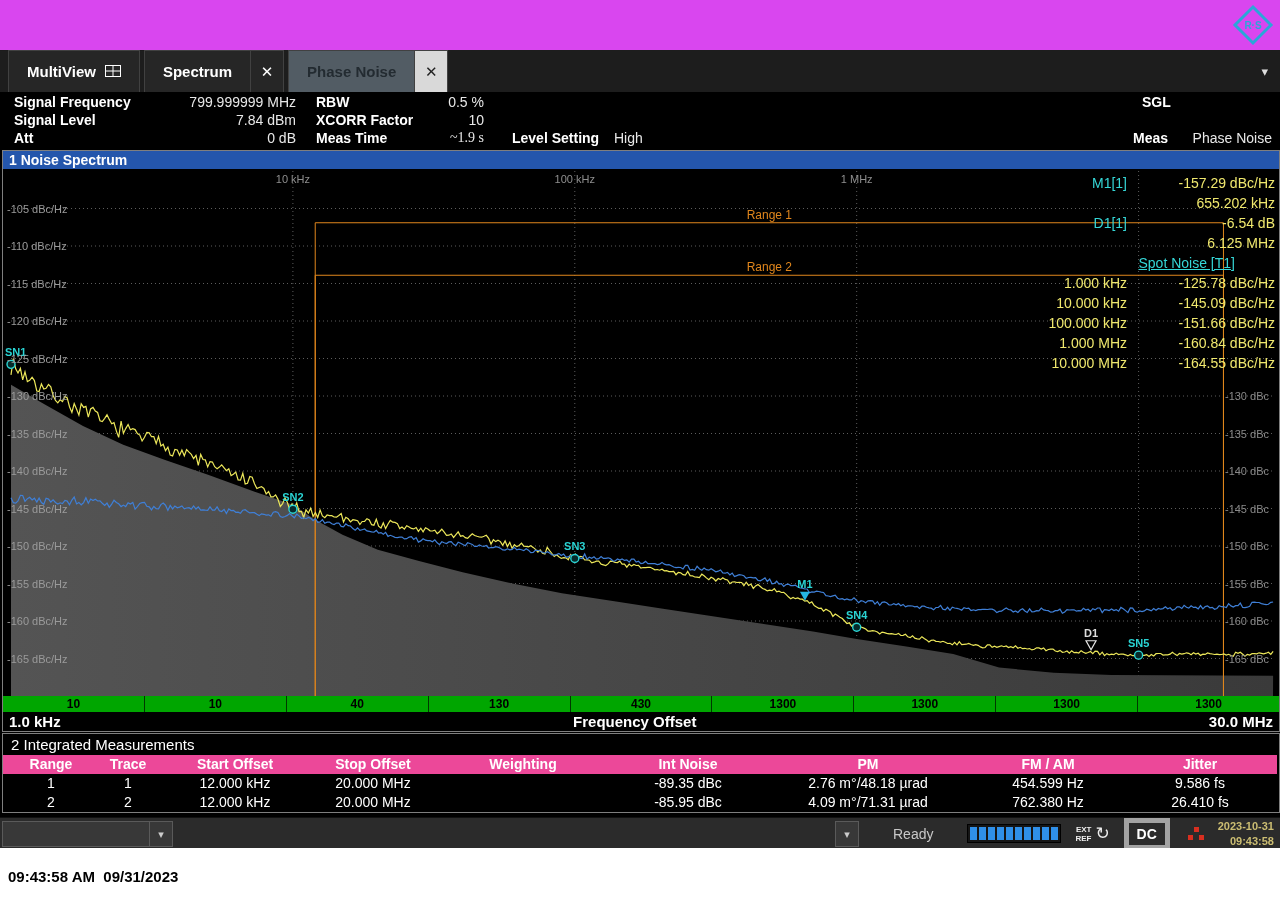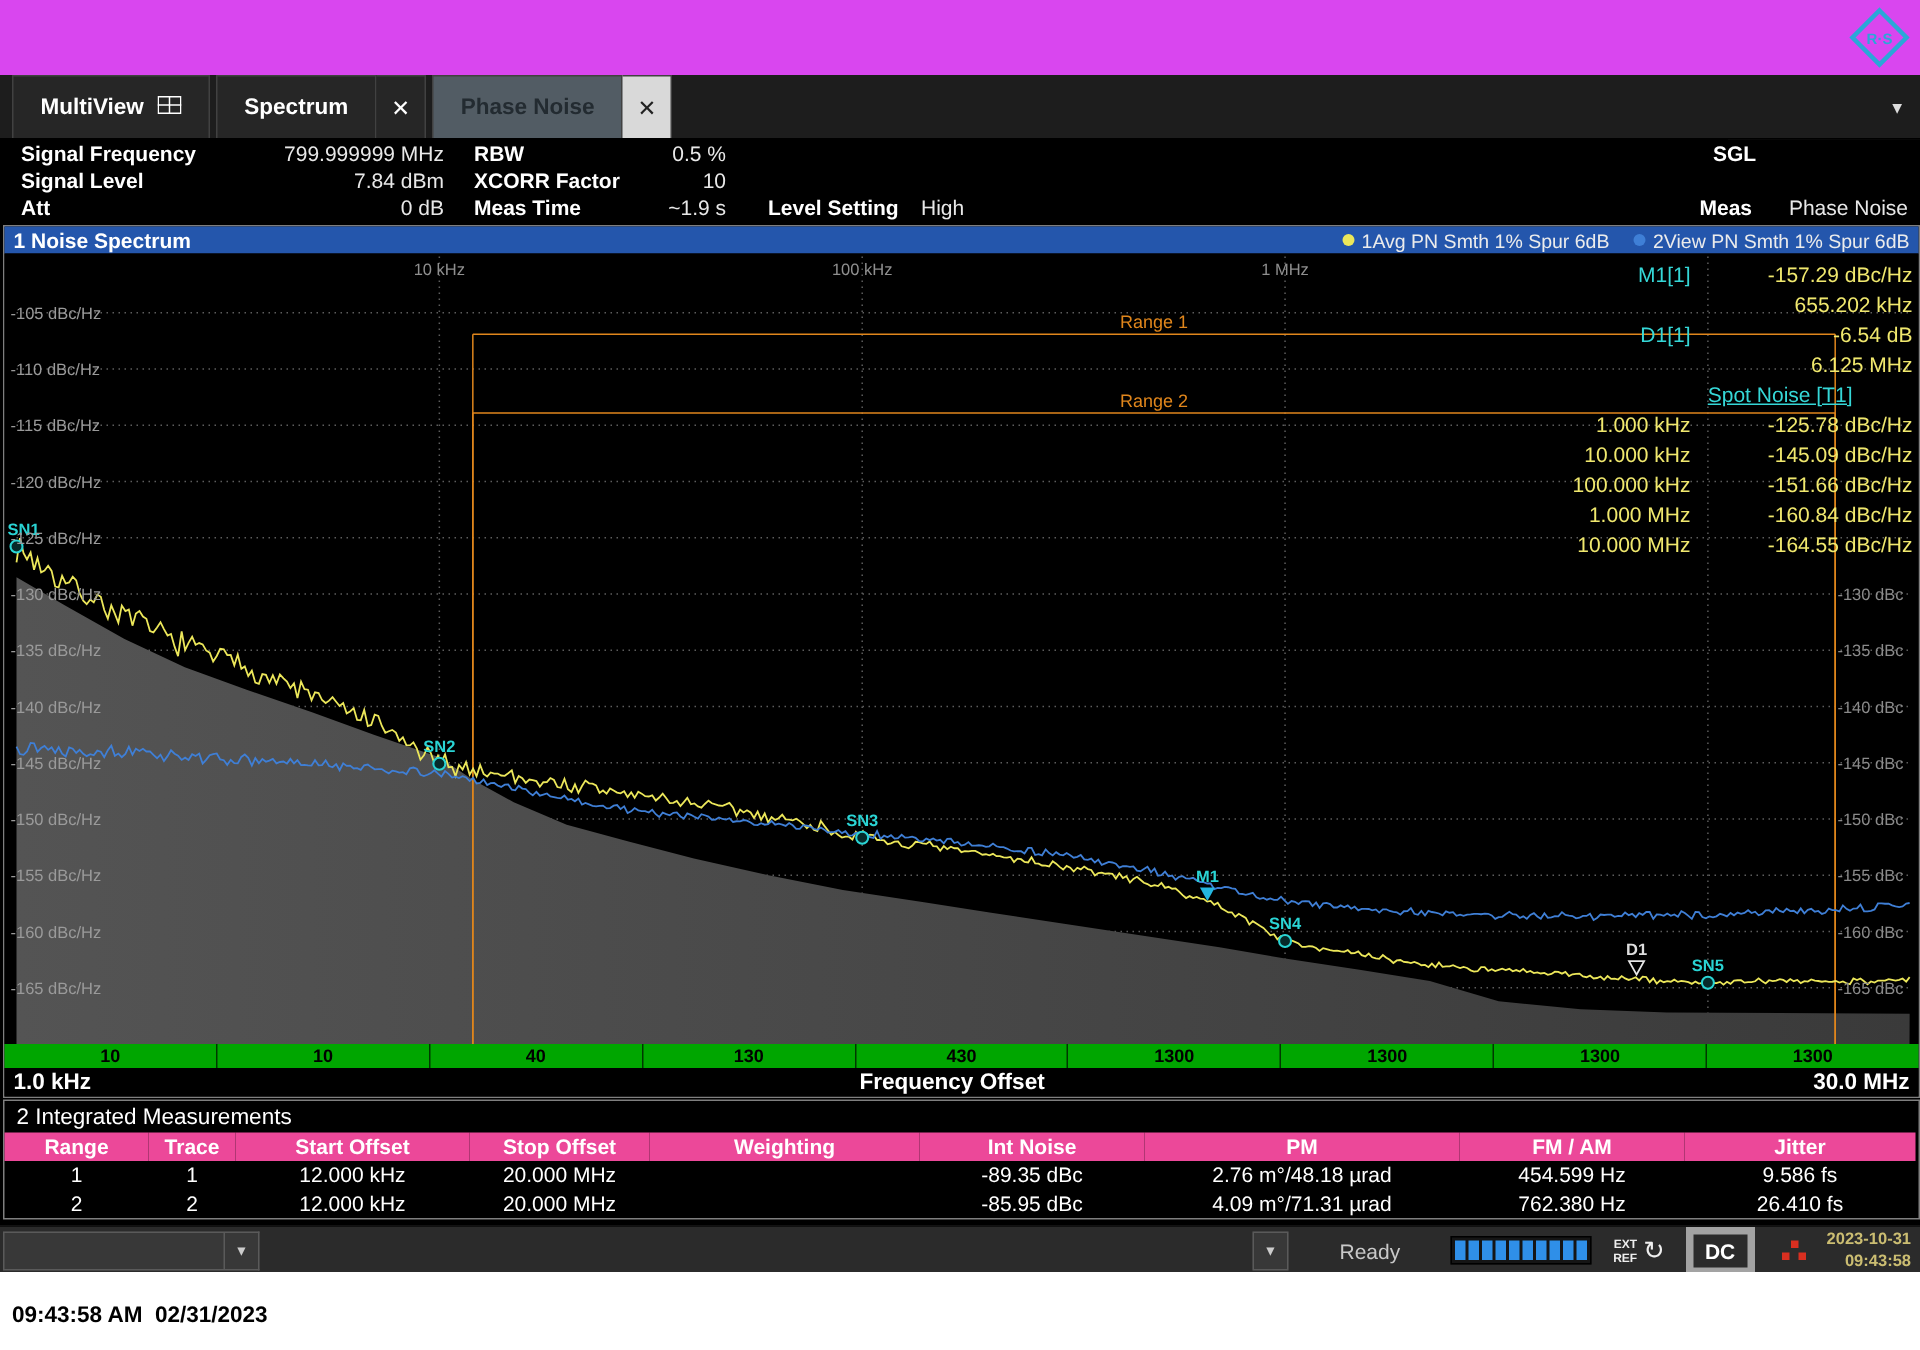--- a/index.html
+++ b/index.html
@@ -128,43 +128,33 @@
   <span class="lbl" style="top:20px;left:14px;">Signal Level</span>
   <span class="val" style="top:20px;left:150px;width:146px;">7.84 dBm</span>
   <span class="lbl" style="top:38px;left:14px;">Att</span>
   <span class="val" style="top:38px;left:150px;width:146px;">0 dB</span>
 
   <span class="lbl" style="top:2px;left:316px;">RBW</span>
   <span class="val" style="top:2px;left:400px;width:84px;">0.5 %</span>
   <span class="lbl" style="top:20px;left:316px;">XCORR Factor</span>
   <span class="val" style="top:20px;left:400px;width:84px;">10</span>
   <span class="lbl" style="top:38px;left:316px;">Meas Time</span>
-  <span class="val" style="top:38px;left:400px;width:84px;">~1.9 s</span>
+  <span class="val" style="top:38px;left:400px;width:84px;font-family:Liberation Serif, serif;">~1.9 s</span>
 
   <span class="lbl" style="top:38px;left:512px;">Level Setting</span>
   <span class="val" style="top:38px;left:614px;text-align:left;">High</span>
 
   <span class="lbl" style="top:2px;left:1142px;">SGL</span>
   <span class="lbl" style="top:38px;left:1133px;">Meas</span>
   <span class="val" style="top:38px;left:1180px;width:92px;">Phase Noise</span>
 </div>
 
 <div id="window1">
   <div id="w1-titlebar">
     <span id="w1-title">1 Noise Spectrum</span>
-    <div id="w1-legend">
-      <span class="legend-item">
-        <span class="dot" style="background: rgb(236, 231, 90);"></span>
-        <span>1Avg PN Smth 1% Spur 6dB</span>
-      </span>
-      <span class="legend-item">
-        <span class="dot" style="background: rgb(63, 127, 214);"></span>
-        <span>2View PN Smth 1% Spur 6dB</span>
-      </span>
-    </div>
   </div>
 
   <div id="chart">
     <svg id="chart-svg" width="1274" height="527" viewBox="0 0 1274 527">
         <line x1="8" y1="39.5" x2="1270" y2="39.5" stroke="#5d5d5d" stroke-width="1" stroke-dasharray="1 3"></line>
         <line x1="8" y1="77" x2="1270" y2="77" stroke="#5d5d5d" stroke-width="1" stroke-dasharray="1 3"></line>
         <line x1="8" y1="114.5" x2="1270" y2="114.5" stroke="#5d5d5d" stroke-width="1" stroke-dasharray="1 3"></line>
         <line x1="8" y1="152" x2="1270" y2="152" stroke="#5d5d5d" stroke-width="1" stroke-dasharray="1 3"></line>
         <line x1="8" y1="189.5" x2="1270" y2="189.5" stroke="#5d5d5d" stroke-width="1" stroke-dasharray="1 3"></line>
         <line x1="8" y1="227" x2="1270" y2="227" stroke="#5d5d5d" stroke-width="1" stroke-dasharray="1 3"></line>
@@ -334,14 +324,14 @@
       <i style="left:0;bottom:0;"></i>
       <i style="left:11px;bottom:0;"></i>
   </div>
   <div id="sb-datetime">
     <div>2023-10-31</div>
     <div>09:43:58</div>
   </div>
 </div>
 
 <div id="footer">
-  <span>09:43:58 AM  02/31/2023</span>
+  <span>09:43:58 AM  09/31/2023</span>
 </div>
 
 </body></html>

